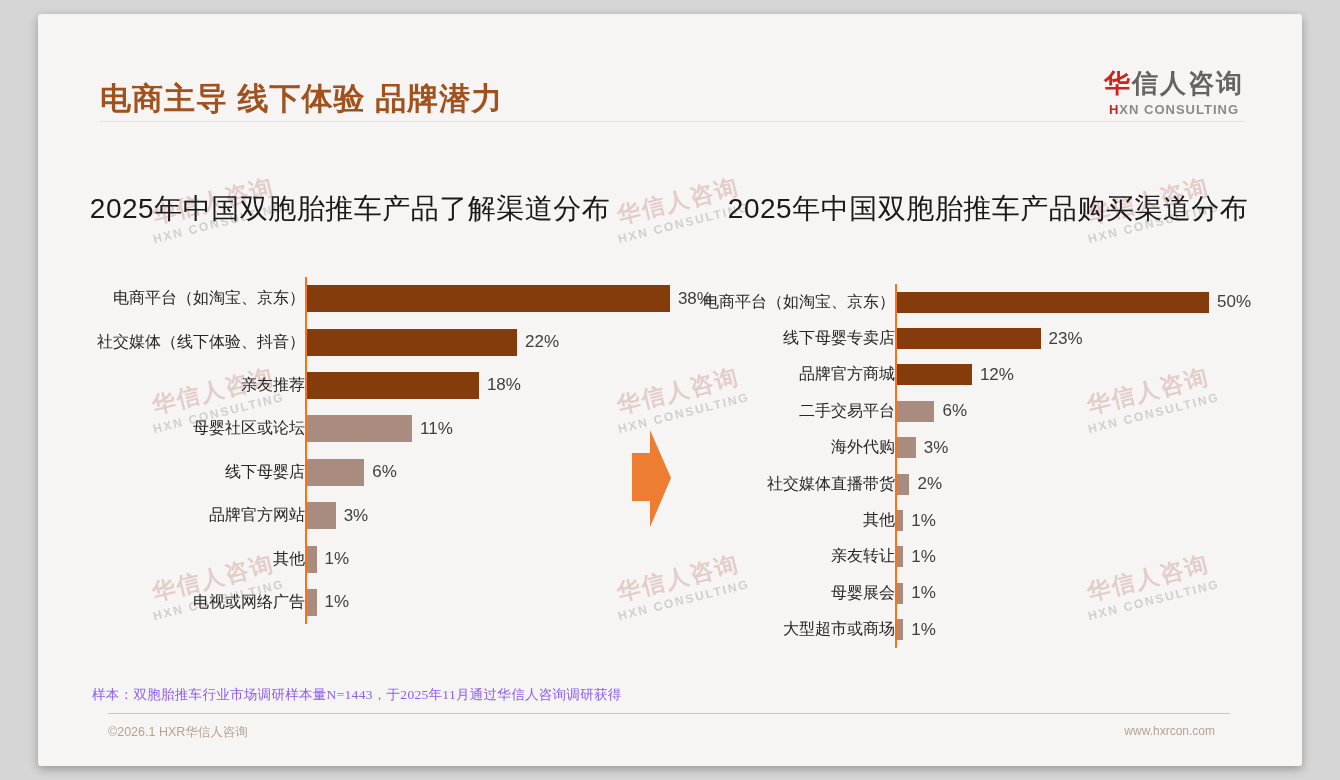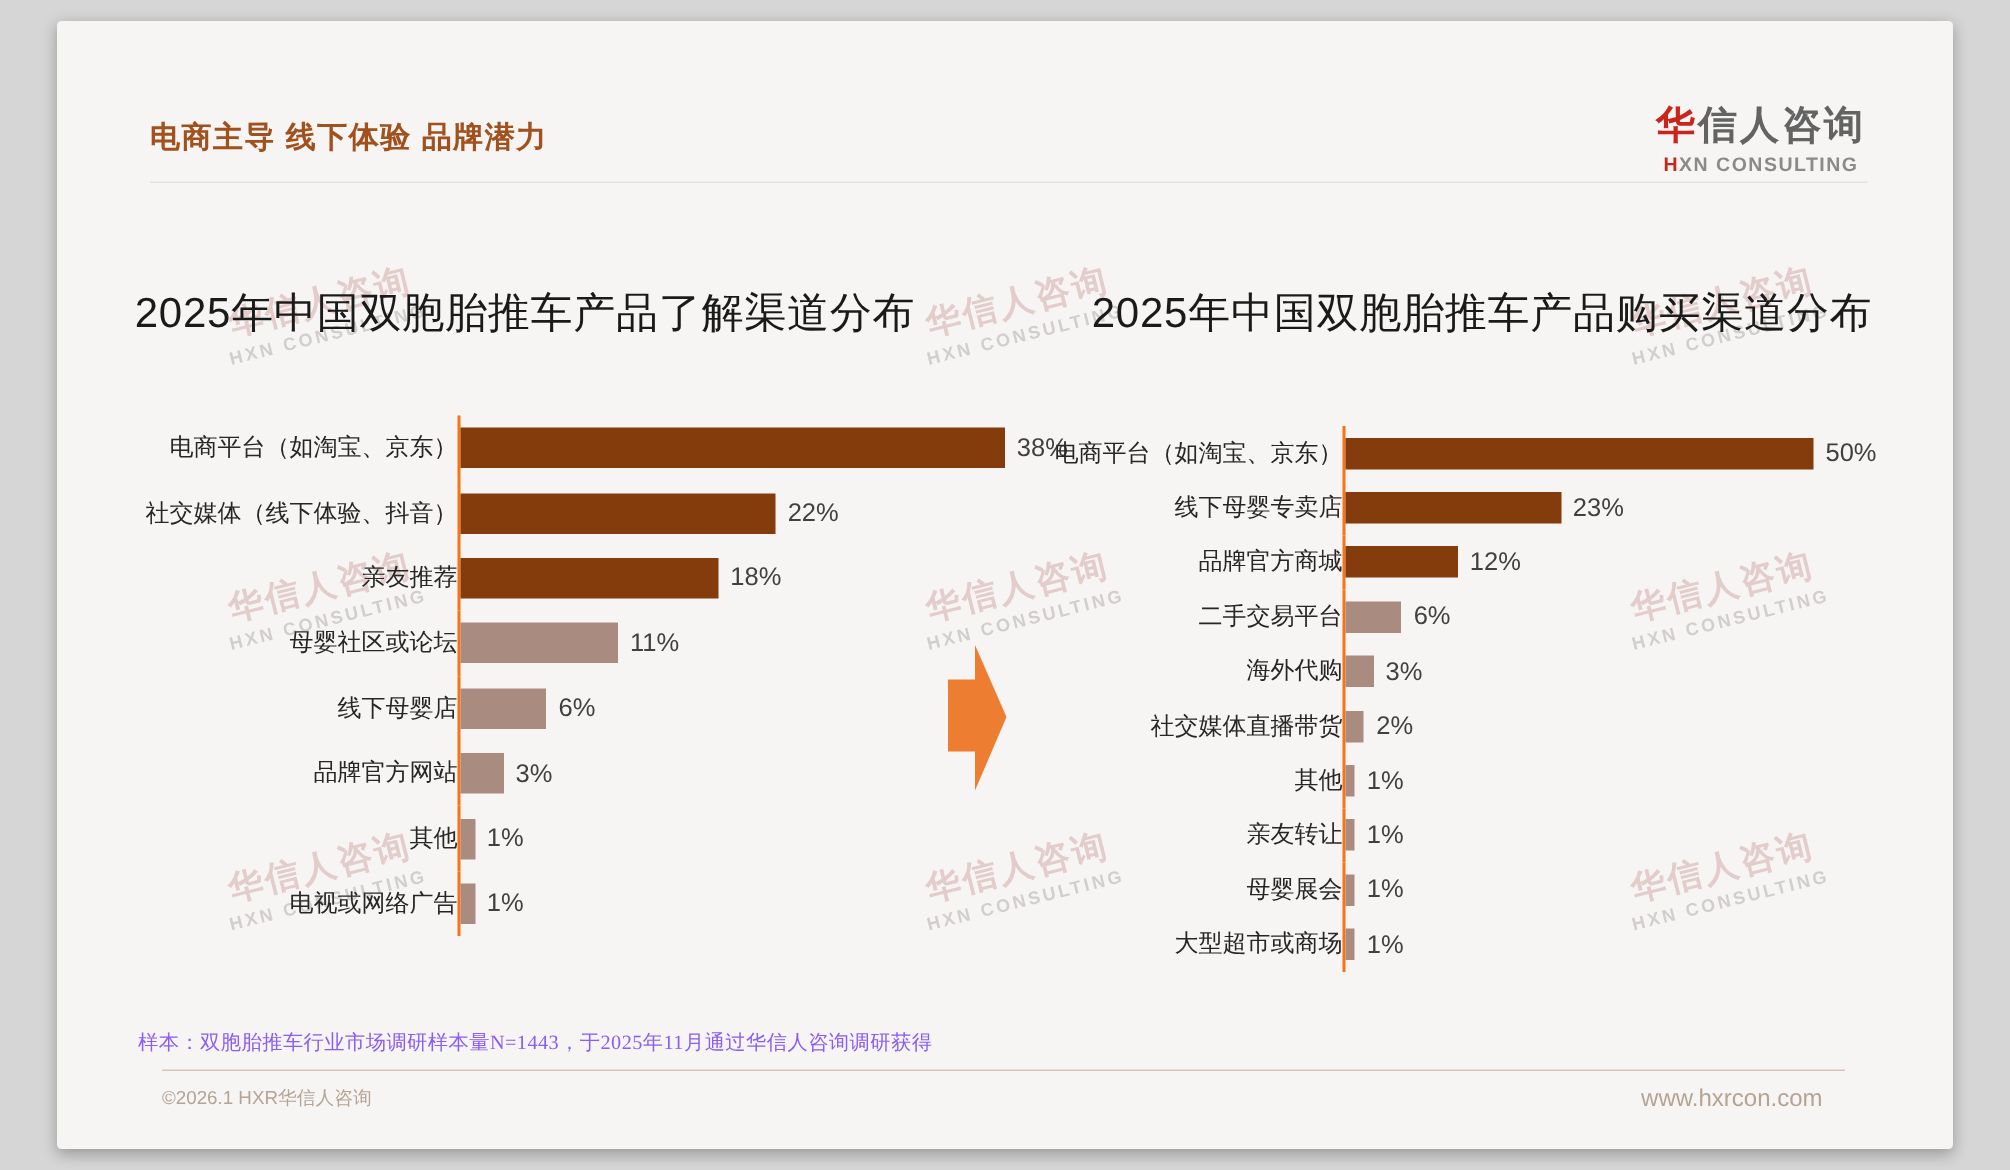--- a/index.html
+++ b/index.html
@@ -17,21 +17,21 @@
   }
   
   .wm {
     position:absolute; transform:translate(-50%,-50%) rotate(-14deg);
     text-align:center; pointer-events:none; white-space:nowrap; z-index:1;
   }
   .wm .wm-zh { font-size:23px; font-weight:bold; color:rgba(196,140,140,0.38); letter-spacing:2px; }
   .wm .wm-en { font-size:12px; font-weight:bold; color:rgba(158,148,148,0.40); letter-spacing:2px; }
   
   .page-title {
-    position:absolute; left:62px; top:64px; font-size:20px; font-weight:bold;
+    position:absolute; left:62px; top:64px; font-size:31px; font-weight:bold;
     color:#a0511e; letter-spacing:1px; z-index:3;
   }
   .logo { position:absolute; right:58px; top:52px; text-align:center; z-index:3; }
   .logo-zh { font-size:26px; font-weight:bold; color:#636363; letter-spacing:2px; }
   .logo-zh .accent { color:#c9251c; }
   .logo-en { font-size:13px; font-weight:bold; color:#8a8a8a; letter-spacing:1px; margin-top:1px; }
   .logo-en .accent { color:#c9251c; }
   .header-divider {
     position:absolute; left:62px; top:107px; width:1145px; height:1px;
     background:#e4e2e0; z-index:2;
@@ -70,21 +70,21 @@
     z-index:3; letter-spacing:0.3px;font-family:Liberation Serif, serif;
   }
   .footer-divider {
     position:absolute; left:70px; top:699px; width:1122px; height:1px;
     background:#d9c3b5; z-index:2;
   }
   .footer-copy {
     position:absolute; left:70px; top:710px; font-size:12.5px; color:#b5a394; z-index:3;
   }
   .footer-site {
-    position:absolute; right:87px; top:710px; font-size:16px; color:#b5a394; z-index:3;
+    position:absolute; right:87px; top:710px; font-size:12px; color:#b5a394; z-index:3;
   }
 </style>
 </head>
 <body>
 
 <div class="slide">
 
   <div id="wm-layer">
       <div class="wm" style="left: 177px; top: 194px;">
         <div class="wm-zh">华信人咨询</div>

